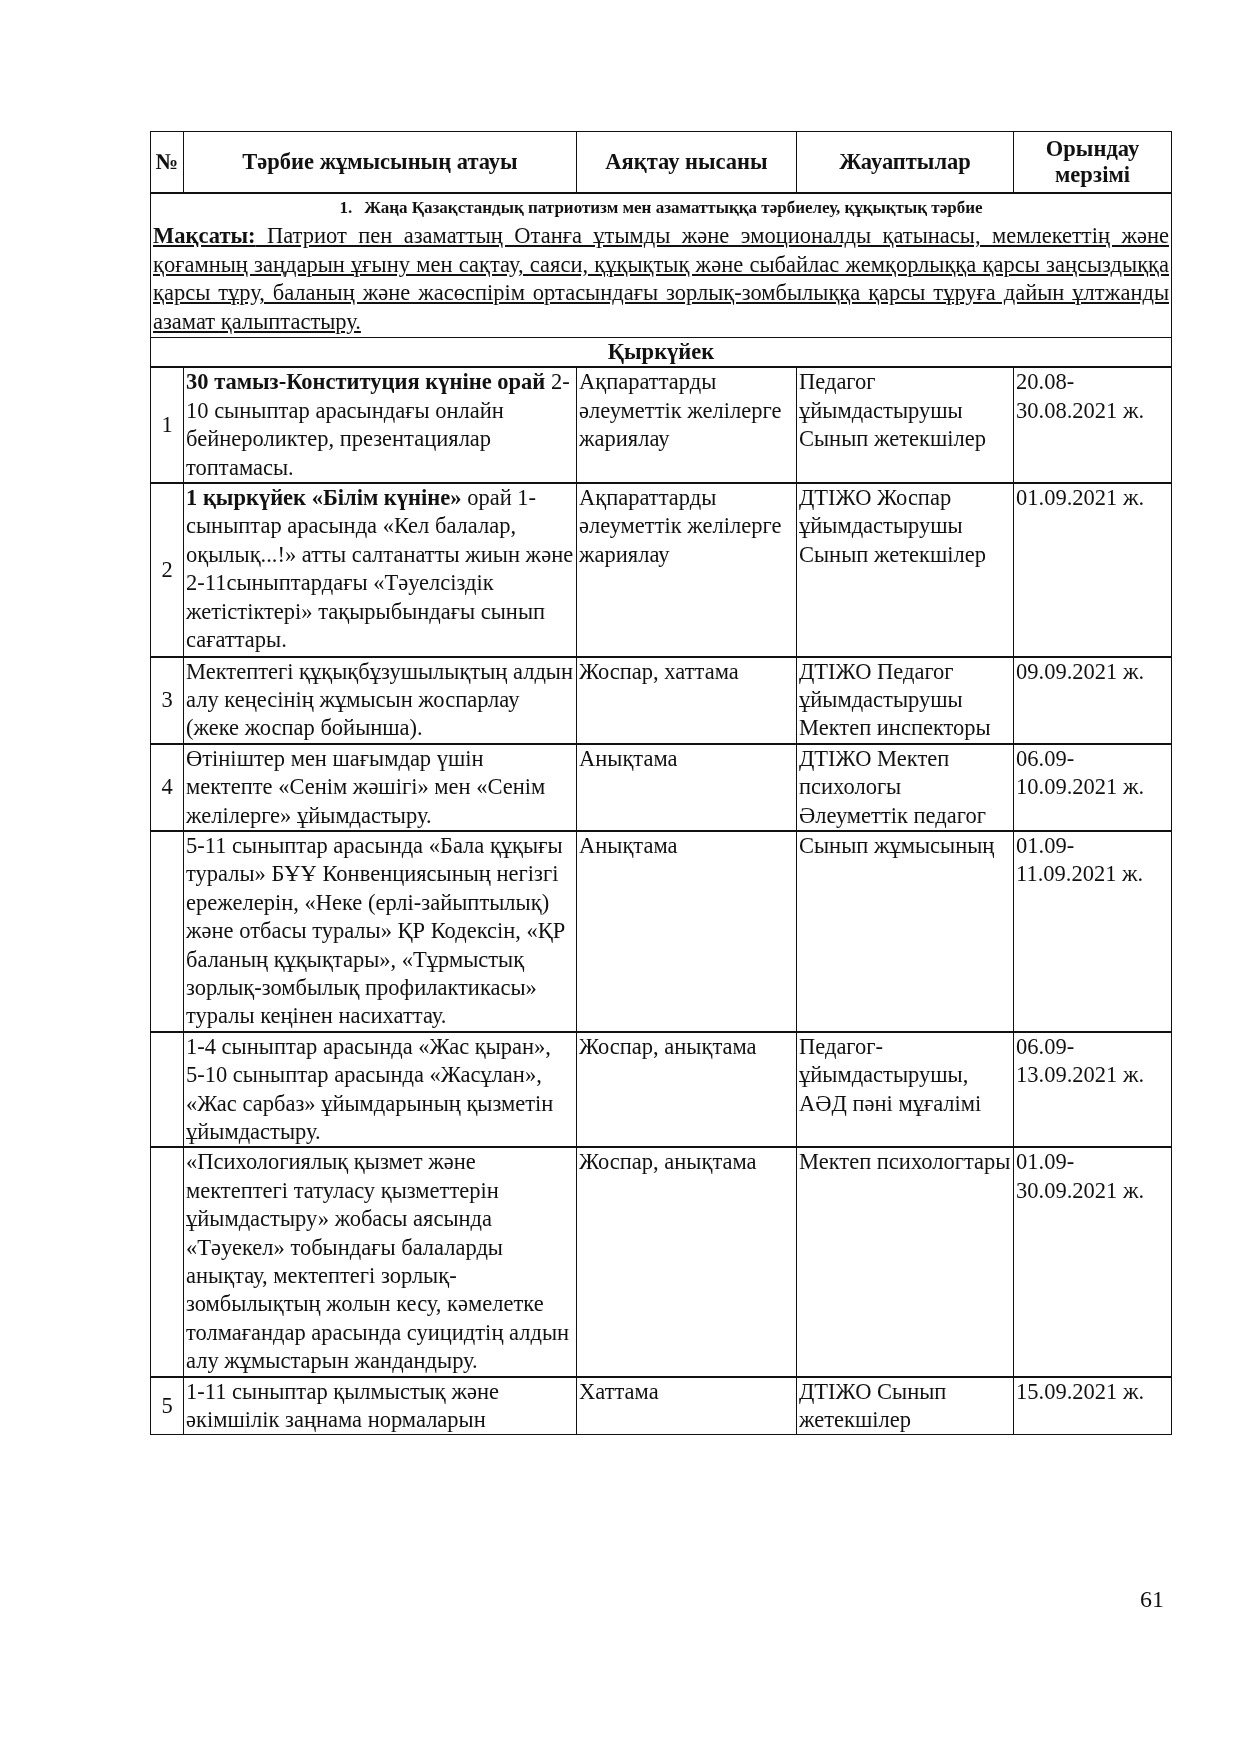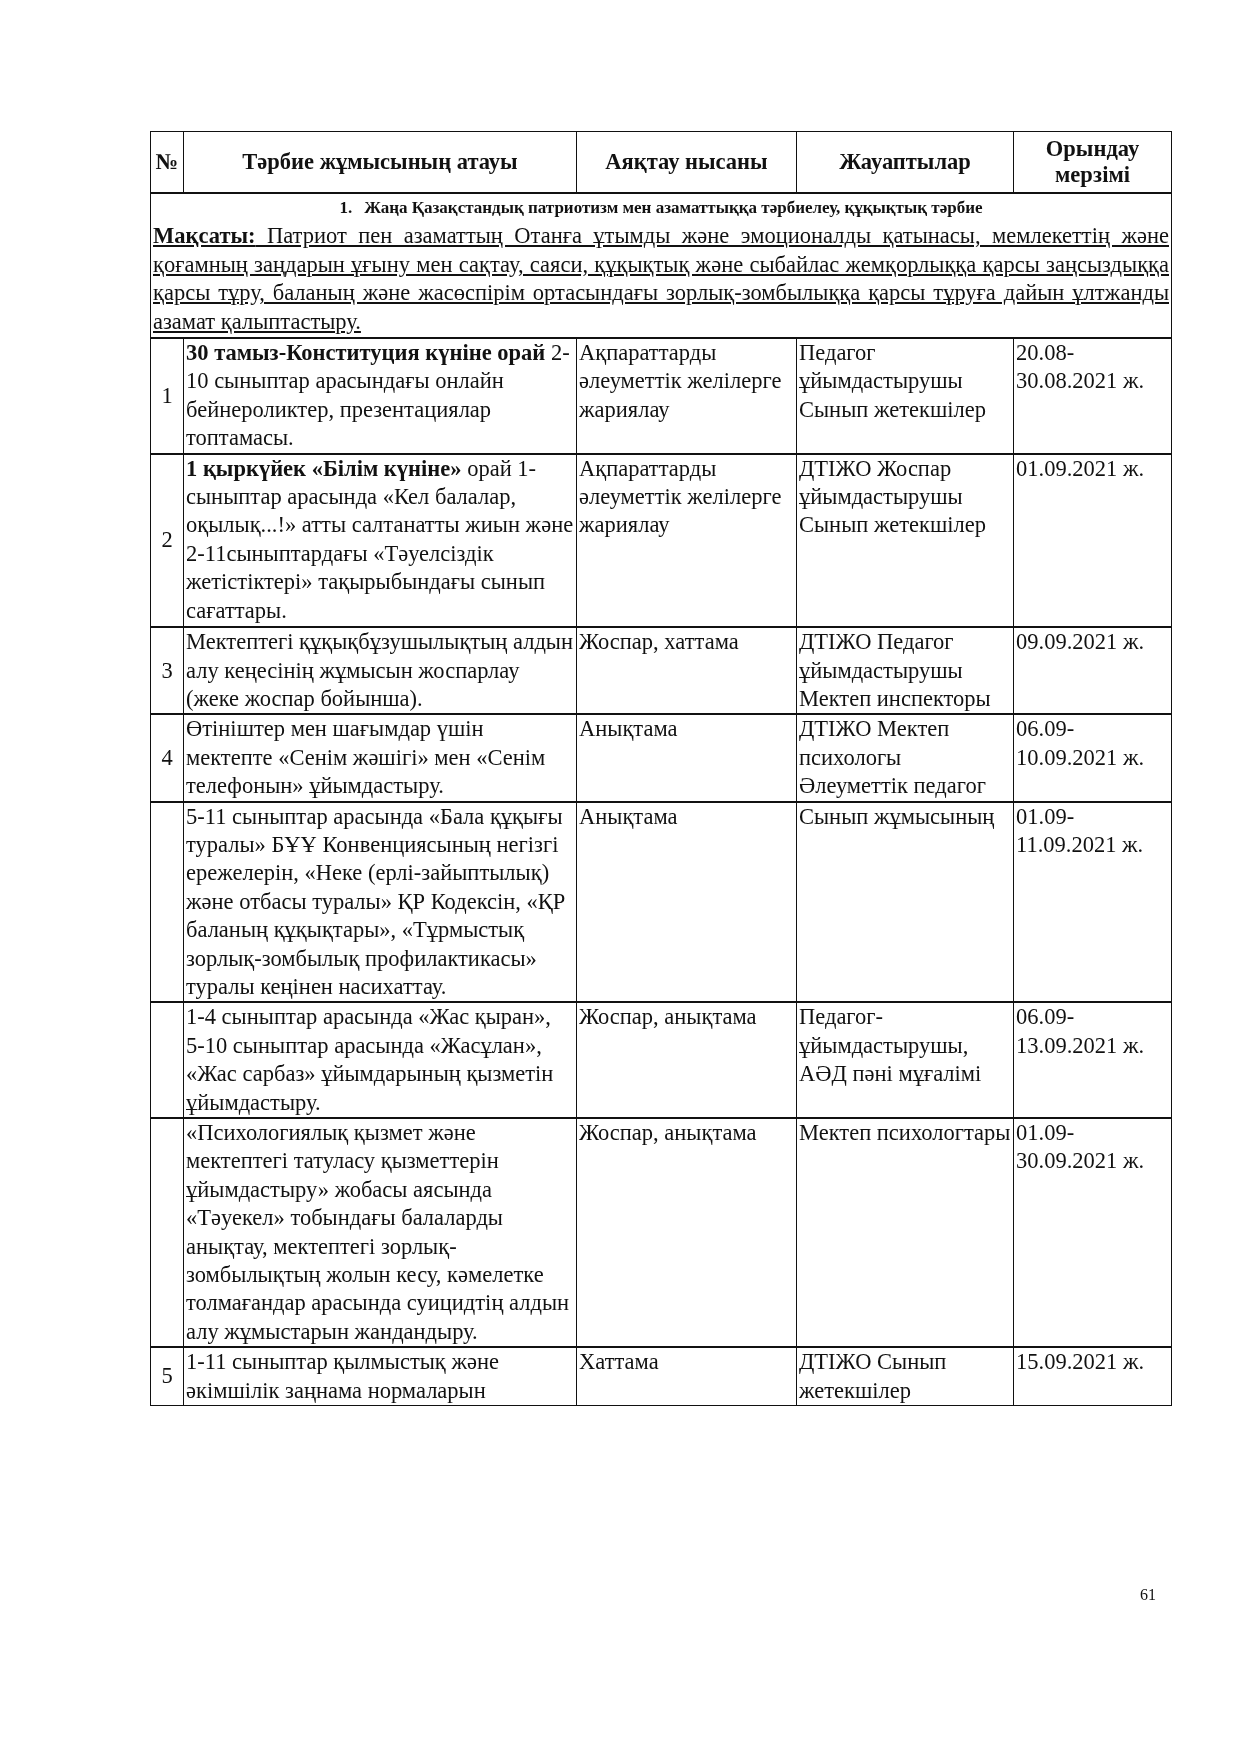--- a/index.html
+++ b/index.html
@@ -9,21 +9,21 @@
   table.plan td, table.plan th { border: 1.5px solid #111; vertical-align: top; padding: 0 2px; }
   table.plan th { font-weight: bold; text-align: center; vertical-align: middle; height: 60px; line-height: 26px; font-size: 22.5px; }
   col.c1 { width: 33px; } col.c2 { width: 393px; } col.c3 { width: 220px; } col.c4 { width: 217px; } col.c5 { width: 158px; }
   .num { text-align: center; vertical-align: middle !important; padding: 0 !important; }
   .center { }
   .left { text-align: left; }
   .section-head { text-align: center; font-weight: bold; font-size: 17px; }
   .goal { text-align: justify; text-align-last: left; text-decoration: underline; }
   .goal b { font-weight: bold; }
   .month { text-align: center; font-weight: bold; }
-  .page-num { position: absolute; left: 1140px; top: 1586px; font-size: 16px; }
+  .page-num { position: absolute; left: 1140px; top: 1586px; font-size: 24px; }
   tr.thick-top td { border-top-width: 2.5px; }
 </style>
 </head>
 <body>
 
 <div class="page">
   <table class="plan">
     <colgroup>
         <col class="c1">
         <col class="c2">
@@ -44,20 +44,23 @@
       <tr class="thick-top">
         <td colspan="5" style="padding:0 2px 1px 2px;">
           <div class="section-head">
             <span style="margin-right:12px;">1.</span><span>Жаңа Қазақстандық патриотизм мен азаматтыққа тәрбиелеу, құқықтық тәрбие</span>
           </div>
           <div class="goal">
             <b>Мақсаты:</b><span> Патриот пен азаматтың Отанға ұтымды және эмоционалды қатынасы, мемлекеттің және қоғамның заңдарын ұғыну мен сақтау, саяси, құқықтық және сыбайлас жемқорлыққа қарсы заңсыздыққа қарсы тұру, баланың және жасөспірім ортасындағы зорлық-зомбылыққа қарсы тұруға дайын ұлтжанды азамат қалыптастыру.</span>
           </div>
         </td>
       </tr>
+      <tr>
+        <td colspan="5" class="month">Қыркүйек</td>
+      </tr>
 
       <tr class="thick-top">
         <td class="num">1</td>
         <td class="left"><b>30 тамыз-Конституция күніне орай</b><span> 2-10 сыныптар арасындағы онлайн бейнероликтер, презентациялар топтамасы.</span></td>
         <td class="center">Ақпараттарды әлеуметтік желілерге жариялау</td>
         <td class="center">Педагог ұйымдастырушы Сынып жетекшілер</td>
         <td class="center">20.08-30.08.2021 ж.</td>
       </tr>
       <tr class="thick-top">
         <td class="num">2</td>
@@ -68,21 +71,21 @@
       </tr>
       <tr class="thick-top">
         <td class="num">3</td>
         <td class="left" style="vertical-align:middle;"><span>Мектептегі құқықбұзушылықтың алдын алу кеңесінің жұмысын жоспарлау (жеке жоспар бойынша).</span></td>
         <td class="center">Жоспар, хаттама</td>
         <td class="center">ДТІЖО Педагог ұйымдастырушы Мектеп инспекторы</td>
         <td class="center">09.09.2021 ж.</td>
       </tr>
       <tr class="thick-top">
         <td class="num">4</td>
-        <td class="left"><span>Өтініштер мен шағымдар үшін мектепте «Сенім жәшігі» мен «Сенім телефонын» ұйымдастыру.</span></td>
+        <td class="left"><span>Өтініштер мен шағымдар үшін мектепте «Сенім жәшігі» мен «Сенім желілерге» ұйымдастыру.</span></td>
         <td class="center">Анықтама</td>
         <td class="center">ДТІЖО Мектеп психологы Әлеуметтік педагог</td>
         <td class="center">06.09-10.09.2021 ж.</td>
       </tr>
       <tr class="thick-top">
         <td class="num"></td>
         <td class="left"><span>5-11 сыныптар арасында «Бала құқығы туралы» БҰҰ Конвенциясының негізгі ережелерін, «Неке (ерлі-зайыптылық) және отбасы туралы» ҚР Кодексін, «ҚР баланың құқықтары», «Тұрмыстық зорлық-зомбылық профилактикасы» туралы кеңінен насихаттау.</span></td>
         <td class="left">Анықтама</td>
         <td class="center">Сынып жұмысының</td>
         <td class="center">01.09-11.09.2021 ж.</td>

